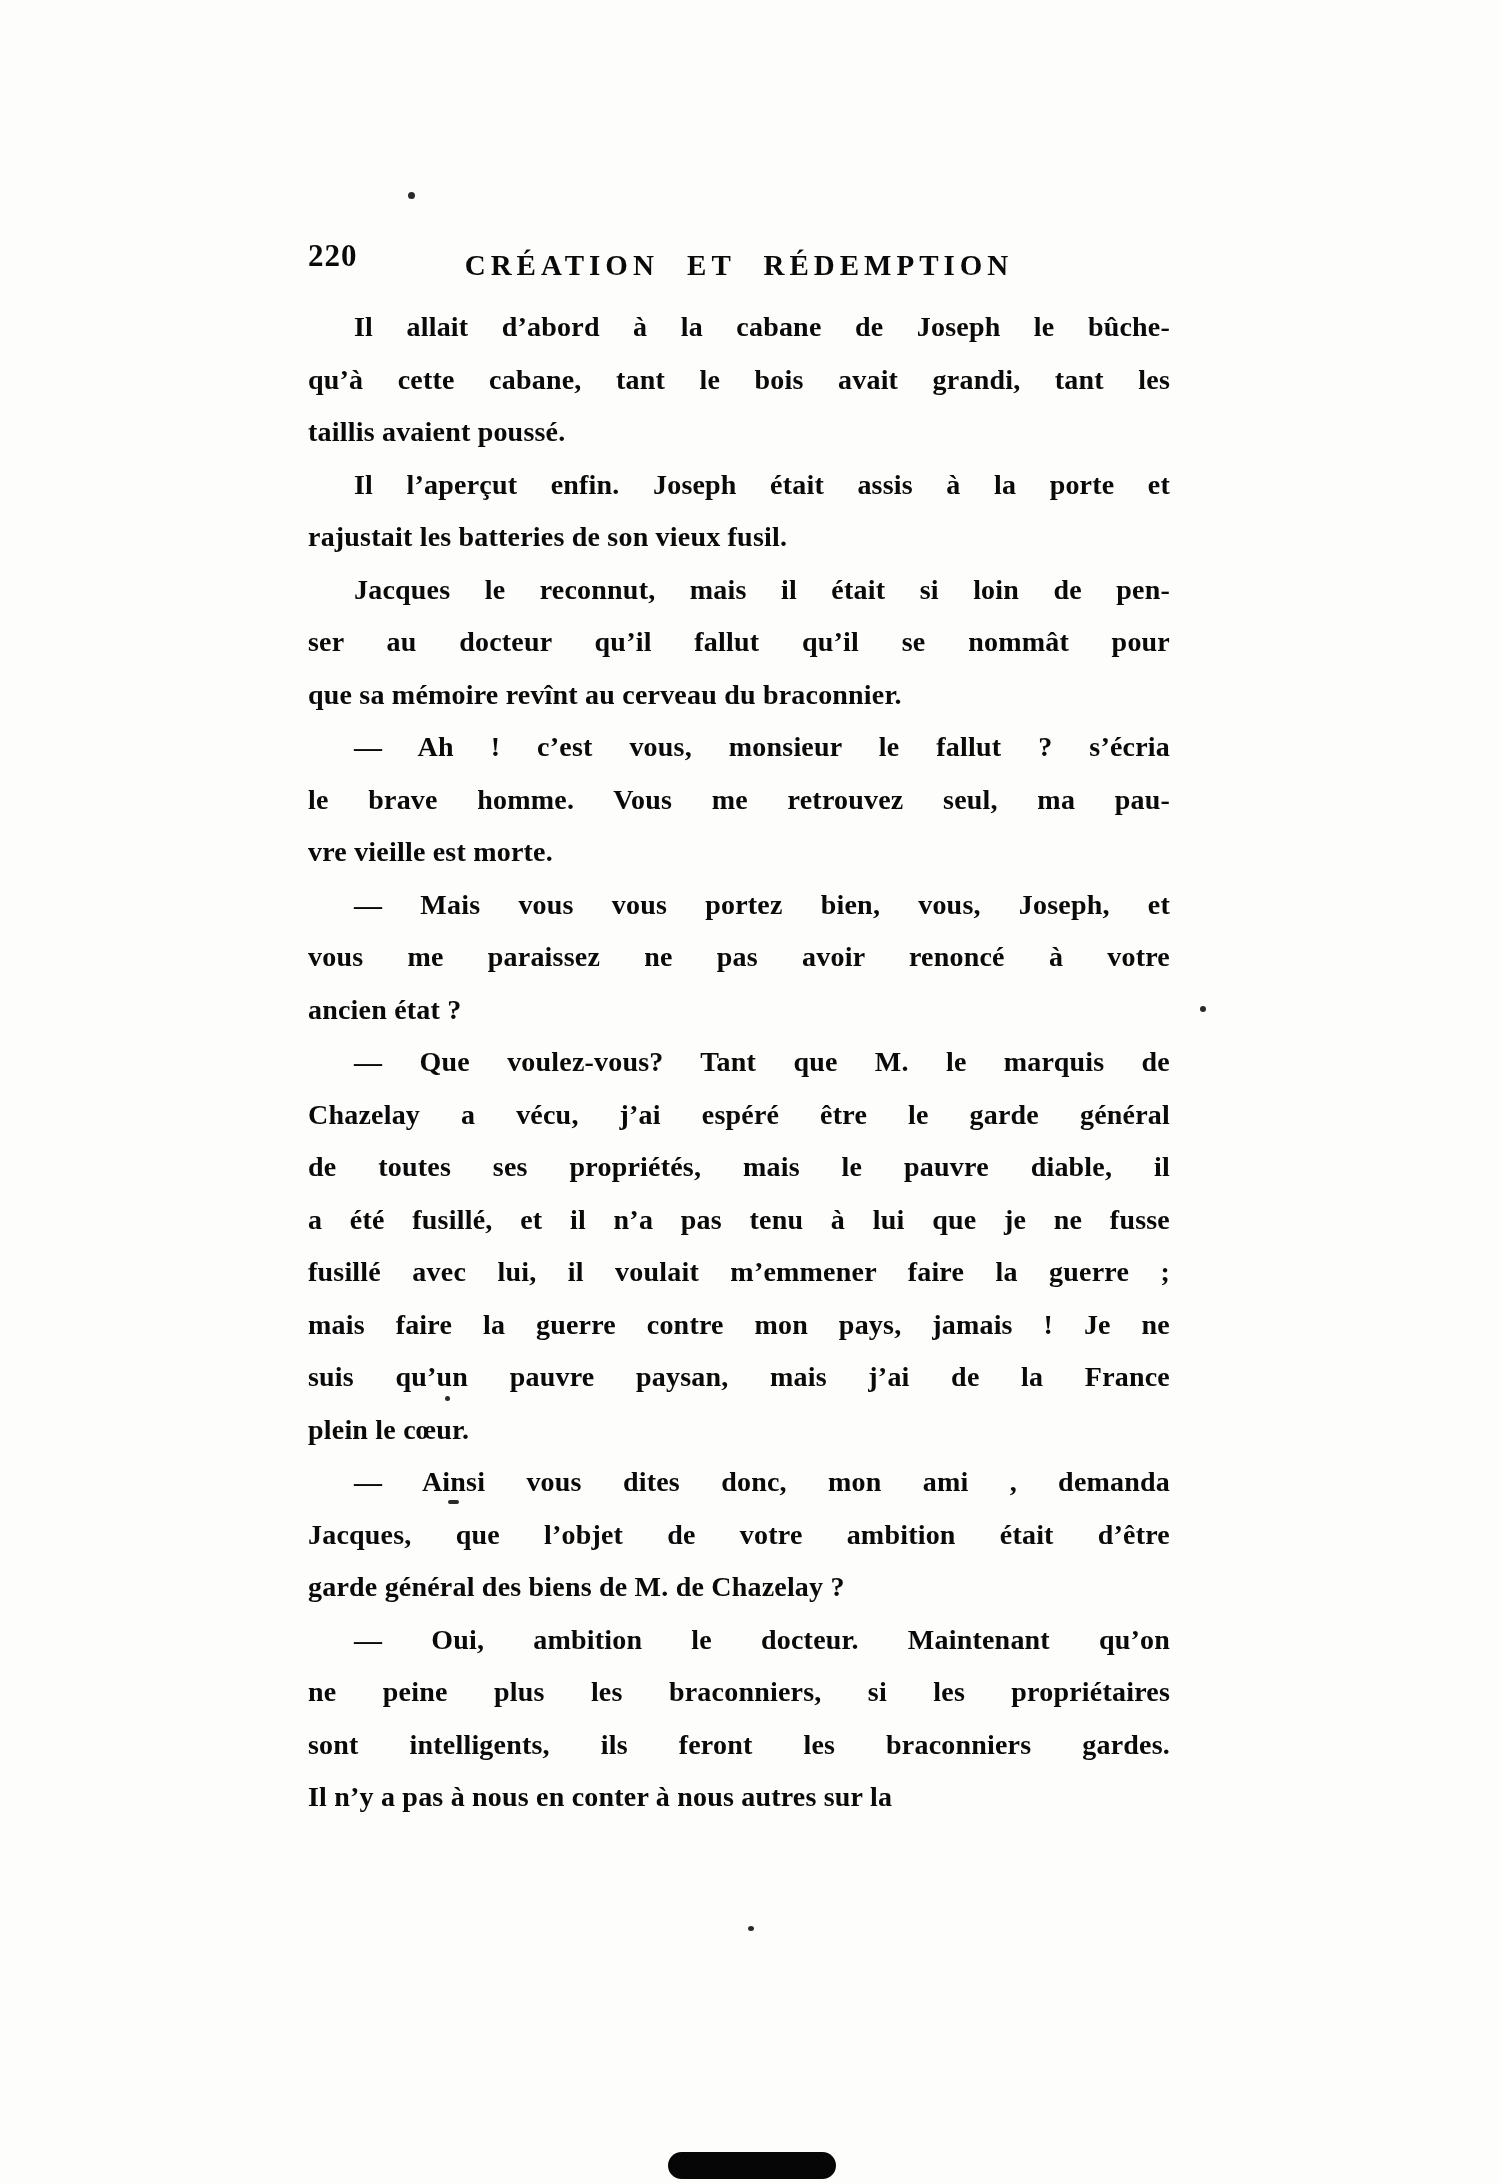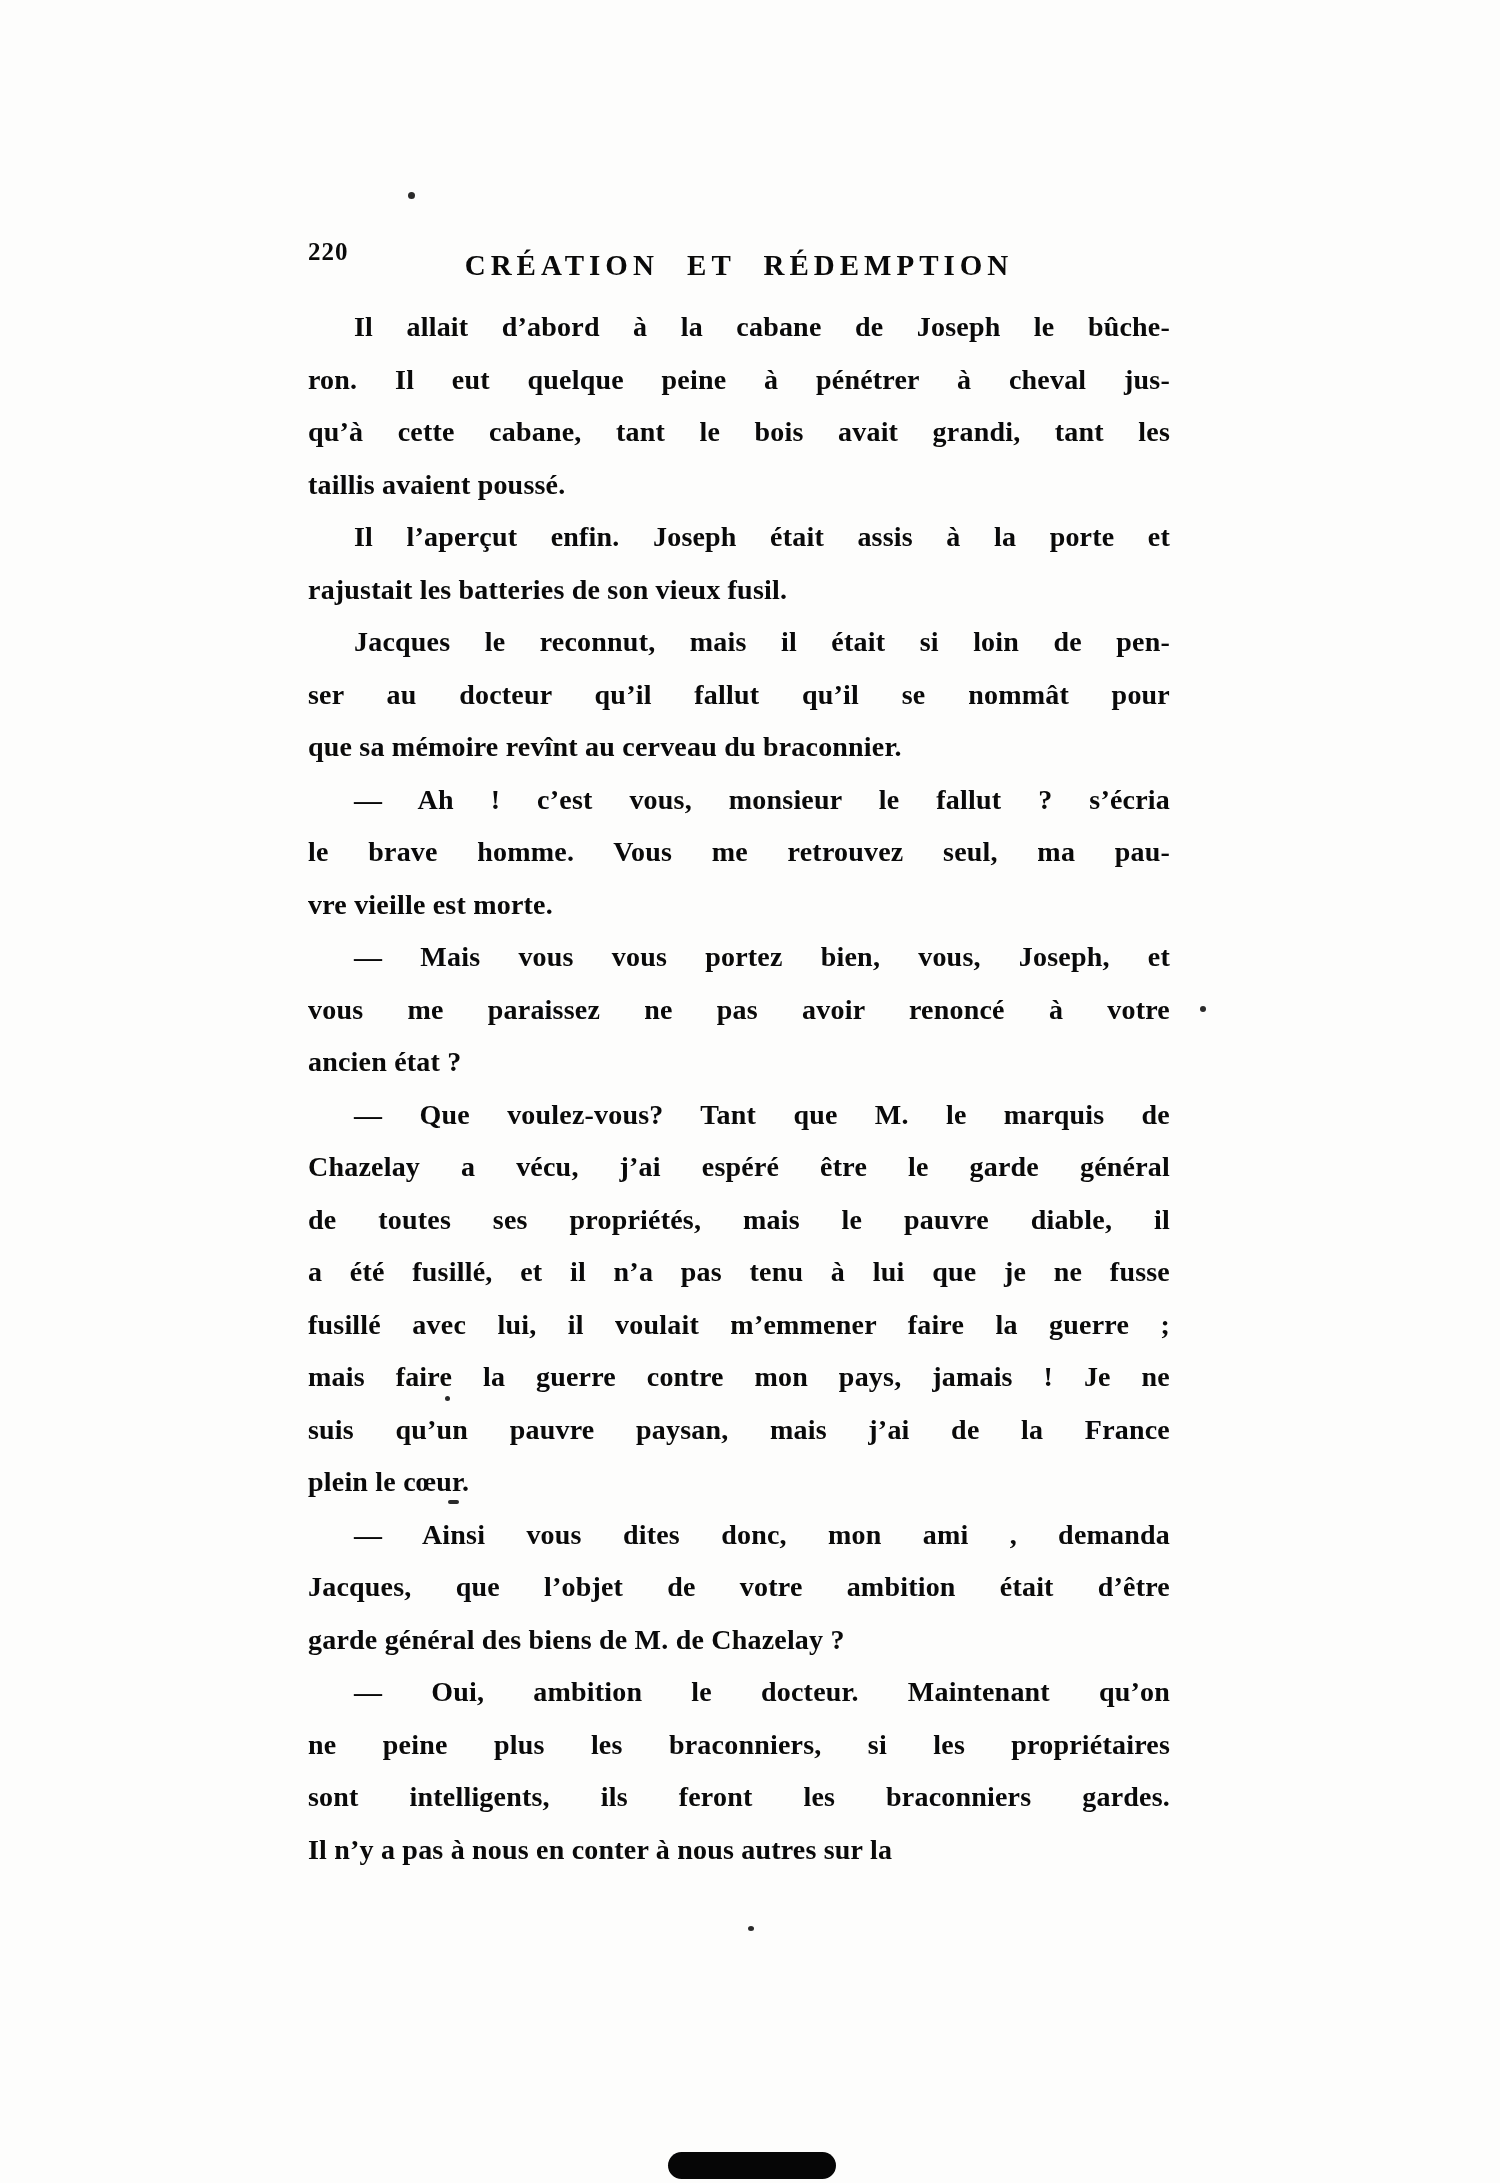--- a/index.html
+++ b/index.html
@@ -20,21 +20,21 @@
     position: absolute;
     left: 308px;
     top: 236px;
     width: 862px;
     height: 42px;
   }
   .pagenum {
     position: absolute;
     left: 0;
     top: 2px;
-    font-size: 25px;
+    font-size: 31px;
     font-weight: bold;
     letter-spacing: 1px;
   }
   .running-title {
     position: absolute;
     left: 0;
     top: 13px;
     width: 100%;
     text-align: center;
     font-size: 29px;
@@ -88,21 +88,20 @@
 
 <div class="page">
 
   <div class="running-header">
     <span class="running-title">CRÉATION ET RÉDEMPTION</span>
     <span class="pagenum">220</span>
   </div>
 
   <div class="textblock" id="textblock">
       <div class="line first">Il allait d’abord à la cabane de Joseph le bûche-</div>
-      <div class="line">ron. Il eut quelque peine à pénétrer à cheval jus-</div>
       <div class="line">qu’à cette cabane, tant le bois avait grandi, tant les</div>
       <div class="line last">taillis avaient poussé.</div>
       <div class="line first">Il l’aperçut enfin. Joseph était assis à la porte et</div>
       <div class="line last">rajustait les batteries de son vieux fusil.</div>
       <div class="line first">Jacques le reconnut, mais il était si loin de pen-</div>
       <div class="line">ser au docteur qu’il fallut qu’il se nommât pour</div>
       <div class="line last">que sa mémoire revînt au cerveau du braconnier.</div>
       <div class="line first">— Ah ! c’est vous, monsieur le fallut ? s’écria</div>
       <div class="line">le brave homme. Vous me retrouvez seul, ma pau-</div>
       <div class="line last">vre vieille est morte.</div>

